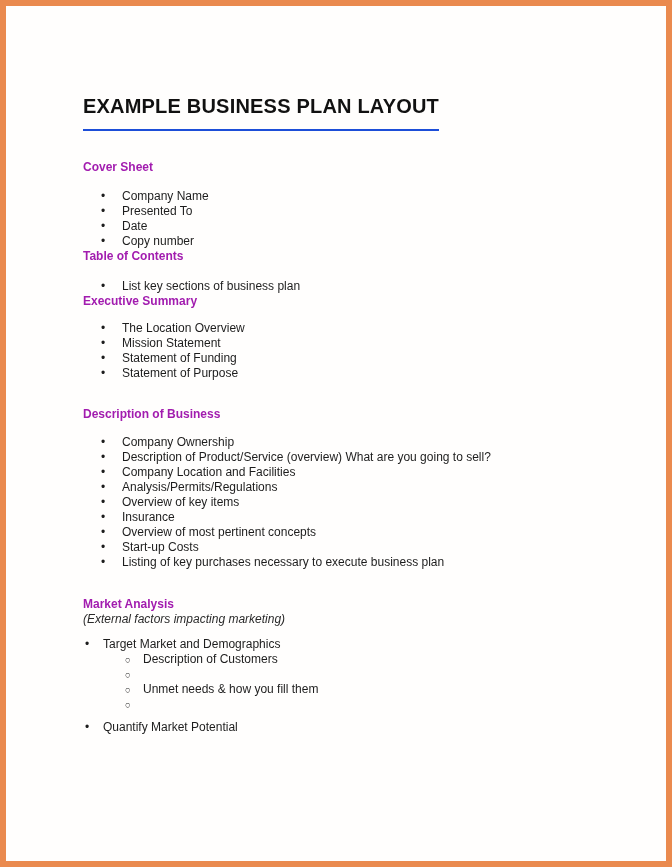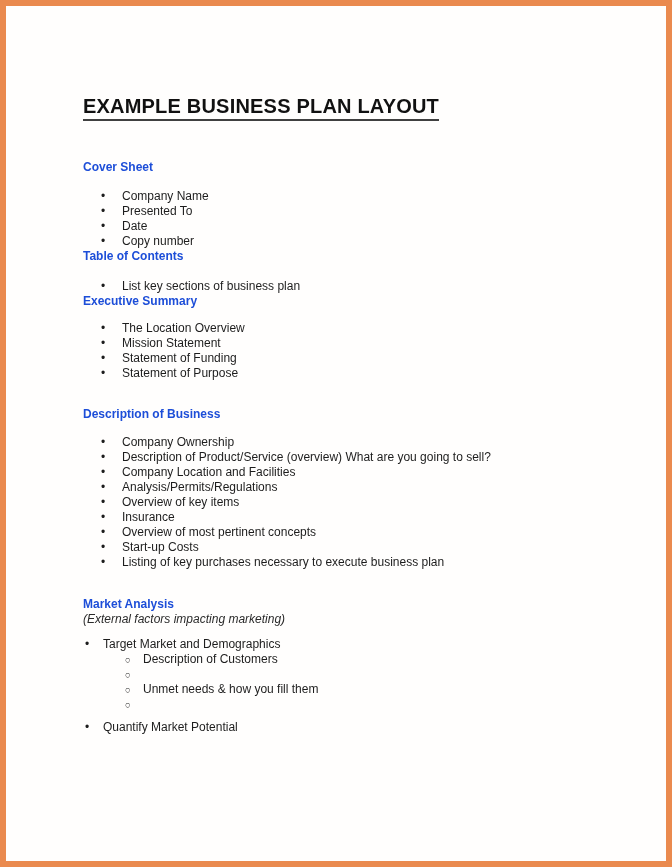--- a/index.html
+++ b/index.html
@@ -13,22 +13,22 @@
     box-sizing: border-box;
     width: 672px; height: 867px;
     border: 6px solid #ea8a4f;
     background: #fffefd;
     padding: 88px 40px 0 77px;
   }
   .title {
     font-size: 20px; font-weight: bold; color: #111;
     line-height: 24px; letter-spacing: 0.2px;
   }
-  .title span { border-bottom: 2px solid #404040; padding-bottom: 2px; }
-  .sec-h { font-size: 12px; font-weight: bold; line-height: 15px; color: #1d4ed8; }
+  .title span { border-bottom: 2px solid #1d4ed8; padding-bottom: 12px; }
+  .sec-h { font-size: 12px; font-weight: bold; line-height: 15px; color: #a21caf; }
   .sec-sub { font-size: 12px; font-style: italic; line-height: 15px; color: #2a2a2a; }
   .li { display: flex; font-size: 12px; line-height: 15px; }
   .m { flex: 0 0 21px; margin-left: 18px; }
   .ma .m.l1 { margin-left: 2px; flex: 0 0 18px; }
   .ma .m.l2 { margin-left: 42px; flex: 0 0 18px; font-size: 9.5px; line-height: 15px; }
   .t { flex: 1 1 auto; }
   .mt42 { margin-top: 42px; }
   .mt27 { margin-top: 27px; }
   .mt26 { margin-top: 26px; }
   .mt25 { }

